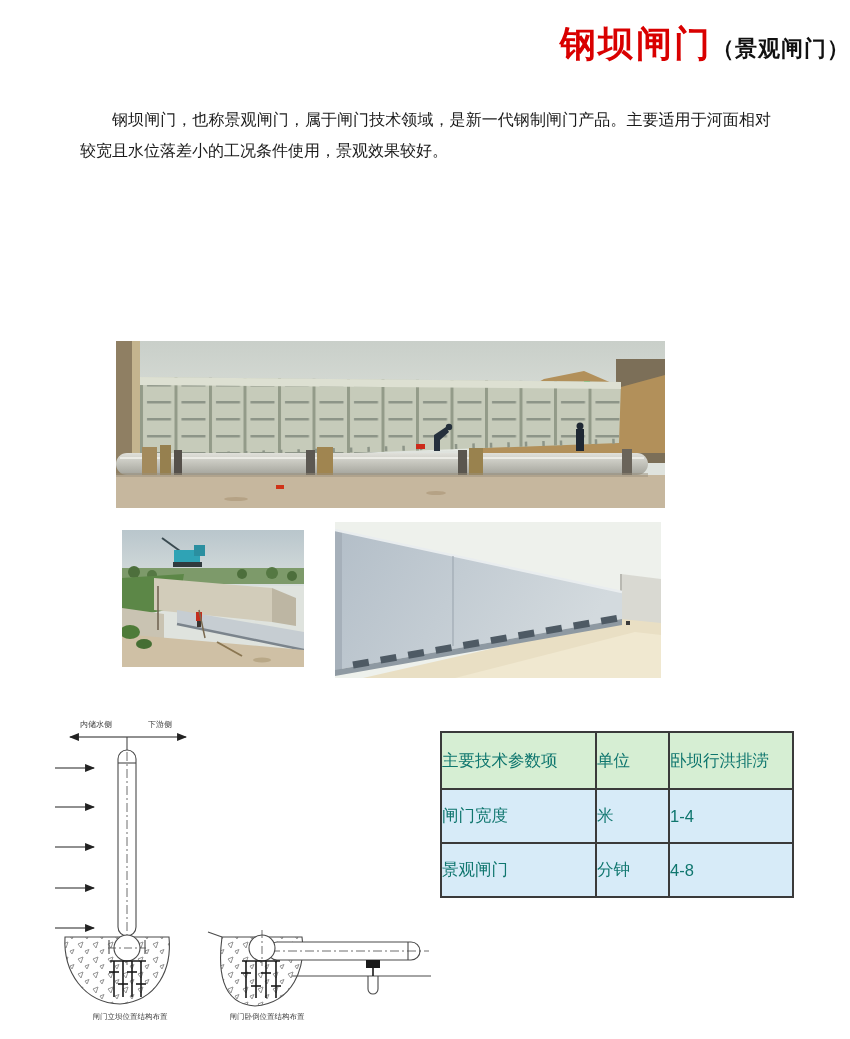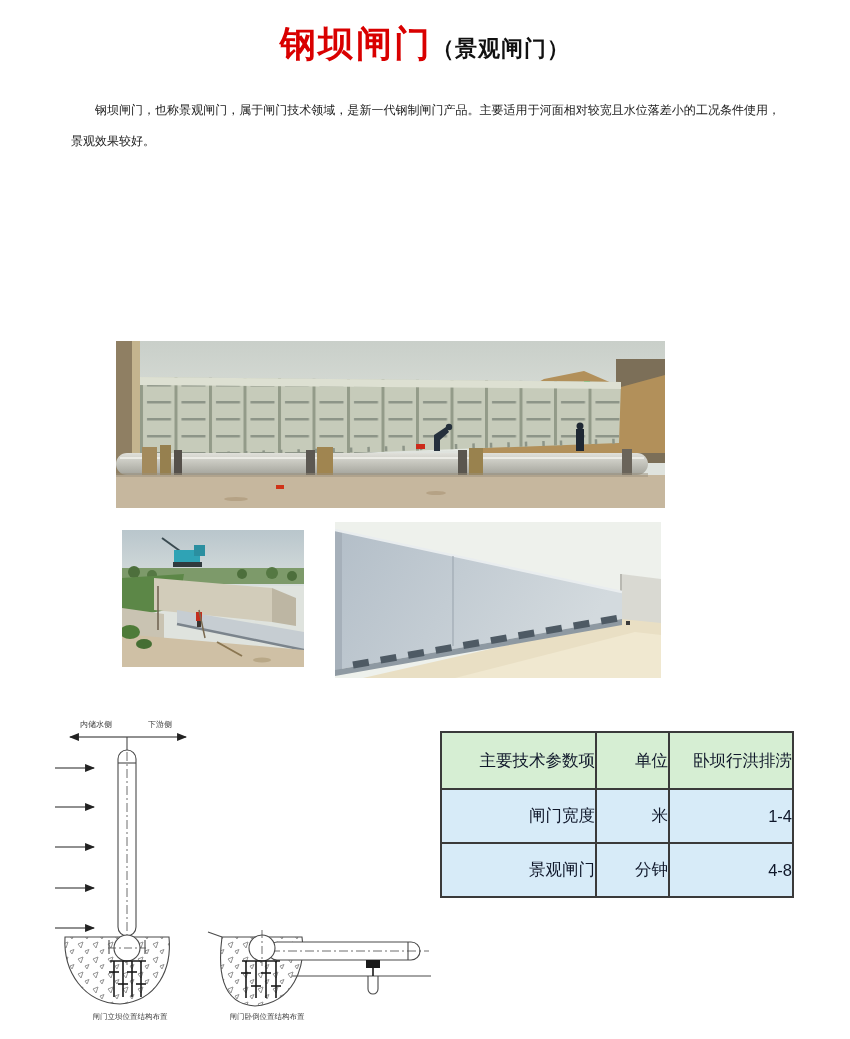--- a/index.html
+++ b/index.html
@@ -1,41 +1,41 @@
 <!DOCTYPE html>
 <html><head>
 <meta charset="utf-8">
 <style>
   html,body{margin:0;padding:0;background:#ffffff;}
   #page{
     position:relative;width:850px;height:1039px;background:#ffffff;
     font-family:"Liberation Sans","DejaVu Sans",sans-serif;color:#1c1c1c;overflow:hidden;
   }
   
-  .title-wrap{position:absolute;left:0;top:20px;width:850px;text-align:center;white-space:nowrap;}
+  .title-wrap{position:absolute;left:0;top:20px;width:850px;text-align:right;white-space:nowrap;}
   .title-main{color:#d90000;font-size:36px;font-weight:bold;letter-spacing:2px;}
   .title-sub{color:#111;font-size:22px;font-weight:bold;letter-spacing:1px;}
   
   .body-text{position:absolute;left:64px;top:88px;width:723px;}
   .body-text p{
-    margin:7px;font-size:12px;line-height:31px;text-align:justify;
+    margin:16px;font-size:16px;line-height:31px;text-align:justify;
     text-indent:2em;color:#1a1a1a;
   }
   
   .photo{position:absolute;overflow:hidden;background:#dfe3de;}
   #photo1{left:116px;top:341px;width:549px;height:167px;}
   #photo2{left:122px;top:530px;width:182px;height:137px;}
   #photo3{left:335px;top:522px;width:326px;height:156px;}
   .photo svg{display:block;}
   
   #diagram{position:absolute;left:30px;top:700px;width:405px;height:330px;}
   
   #spec-table{
     position:absolute;left:440px;top:731px;width:352px;border-collapse:collapse;
-    table-layout:fixed;font-size:16.5px;color:#0f172a;text-align:right;
+    table-layout:fixed;font-size:16.5px;color:#0f766e;text-align:left;
   }
   #spec-table td,#spec-table th{
     border:2px solid #3a3a3a;font-weight:normal;padding:0;
   }
   #spec-table th{height:55px;background:#d6eed3;}
   #spec-table td{height:52px;background:#ffffff;}
   #spec-table tr.alt td{background:#d7ebf8;}
   .col-name{width:155px;}
   .col-unit{width:73px;}
   .col-range{width:124px;}

